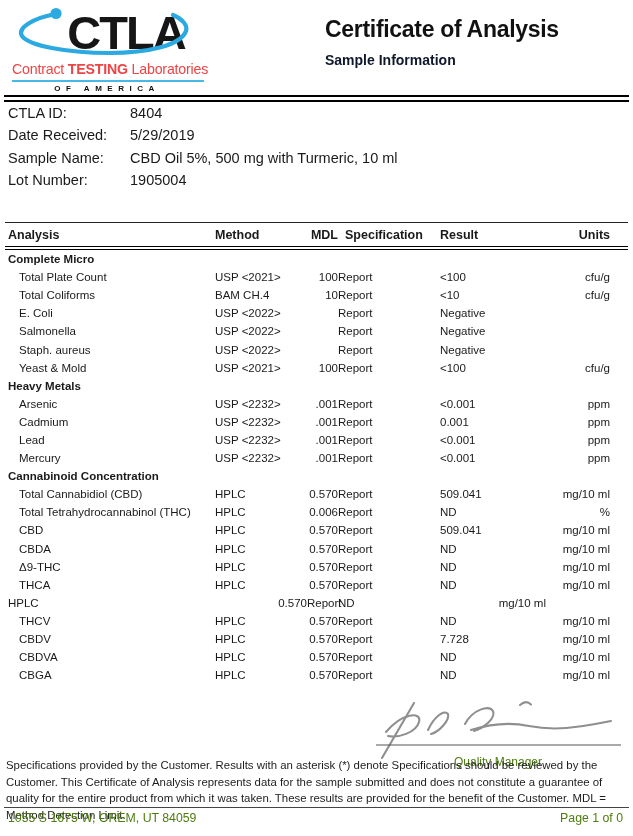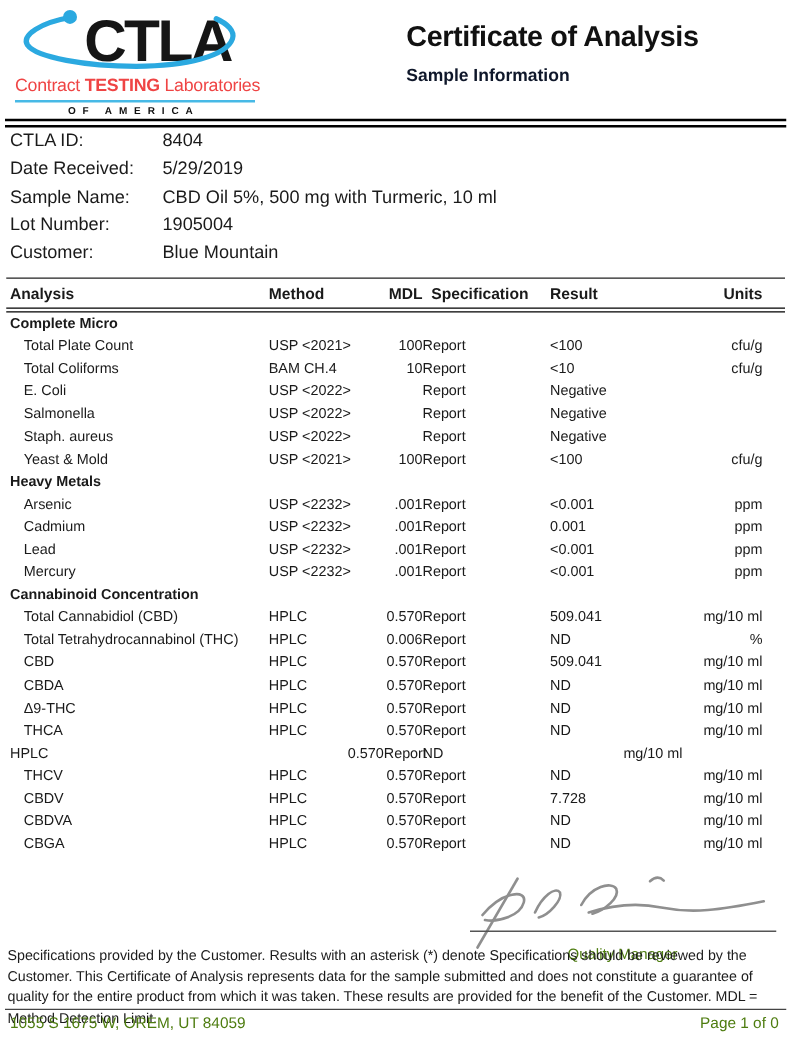--- a/index.html
+++ b/index.html
@@ -95,23 +95,20 @@
       <span class="si-label">CTLA ID:</span><span>8404</span>
     </div>
     <div class="si-row">
       <span class="si-label">Date Received:</span><span>5/29/2019</span>
     </div>
     <div class="si-row">
       <span class="si-label">Sample Name:</span><span>CBD Oil 5%, 500 mg with Turmeric, 10 ml</span>
     </div>
     <div class="si-row">
       <span class="si-label">Lot Number:</span><span>1905004</span>
-    </div>
-    <div class="si-row">
-      <span class="si-label">Customer:</span><span>Blue Mountain</span>
     </div>
   </div>
 
   <div class="table">
     <div class="t-topline"></div>
     <div class="t-grid thead">
       <div>Analysis</div>
       <div>Method</div>
       <div class="c-mdl">MDL</div>
       <div class="c-spec">Specification</div>

